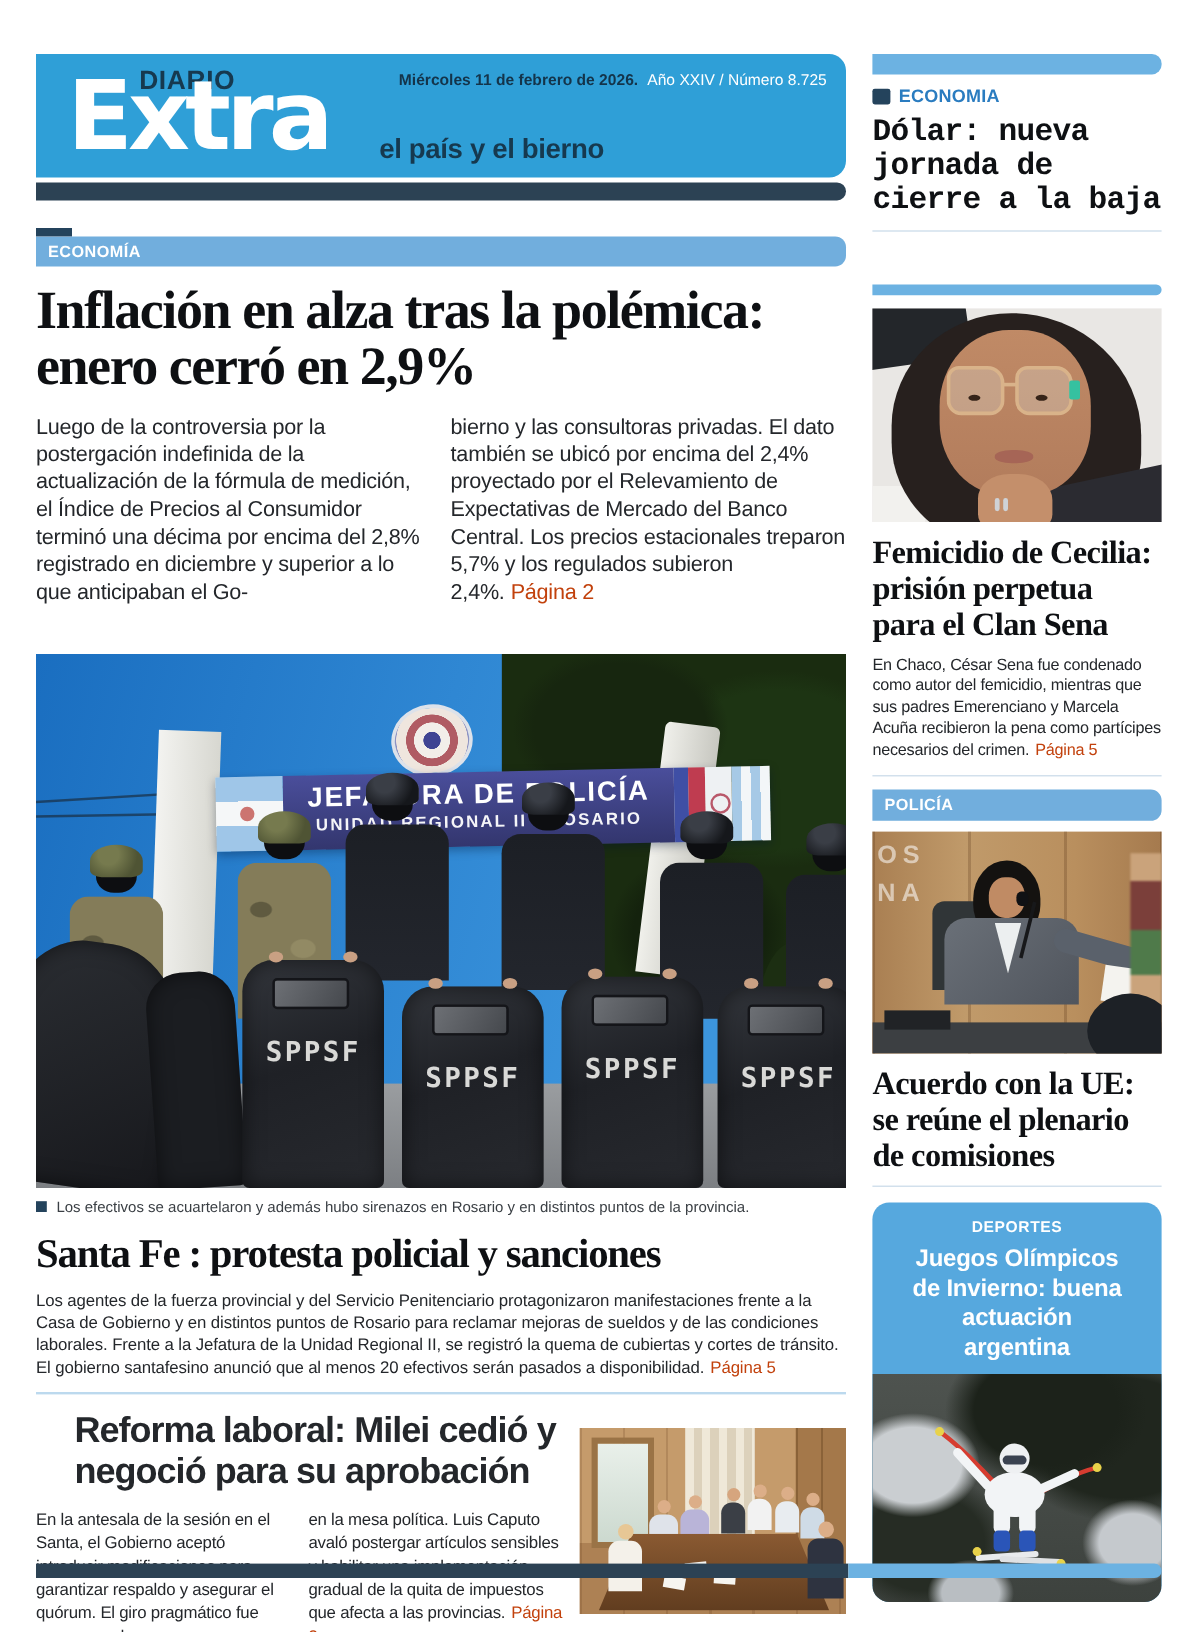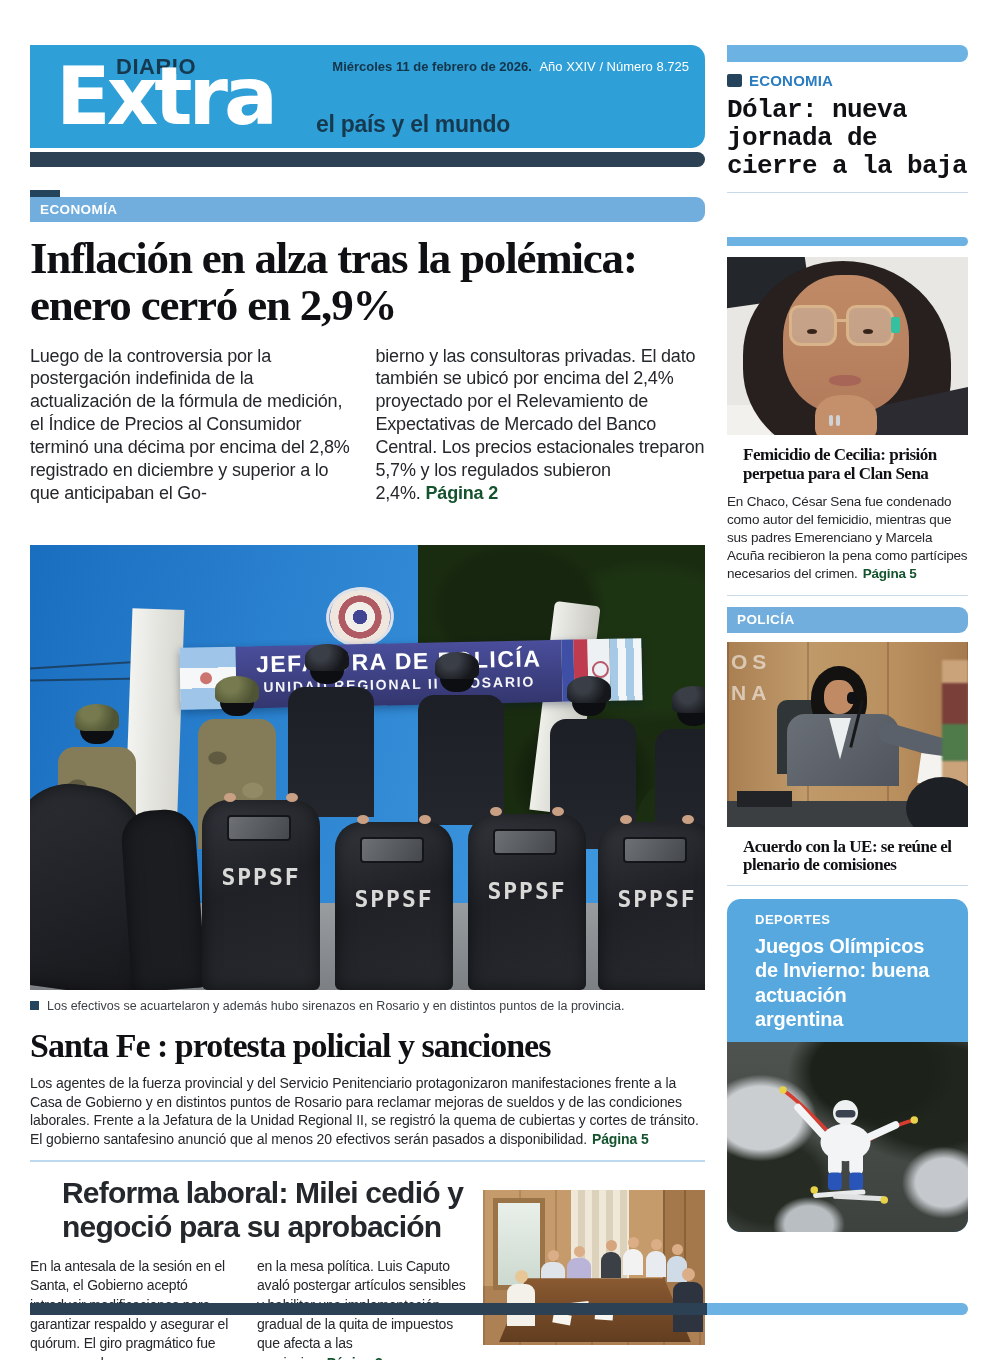--- a/index.html
+++ b/index.html
@@ -22,21 +22,21 @@
   
   .kicker-bar { margin-top:30px; position:relative; height:25px; background:#71aedd; border-radius:0 9px 9px 0; }
   .kicker-bar::before { content:""; position:absolute; left:0; top:-7px; width:30px; height:7px; background:#24435c; }
   .kicker-bar .kt { display:block; padding:5px 0 0 10px; color:#fff; font-size:13.5px; font-weight:bold; letter-spacing:.4px; }
 
   .serif-h { font-family:"Liberation Serif","DejaVu Serif",serif; font-weight:bold; color:#0e1013; }
 
   h1.lead-head { margin-top:13px; font-size:45px; line-height:1.04; letter-spacing:-1.2px; }
   .lead-body { margin-top:16px; display:flex; gap:16px; }
   .lead-col { width:330px; font-size:18px; line-height:1.27; color:#24272b; letter-spacing:-.2px; }
-  a.pg { color:#14532d; font-weight:bold; text-decoration:none; margin-left:5px; cursor:pointer; }
+  a.pg { color:#c2410c; font-weight:normal; text-decoration:none; margin-left:5px; cursor:pointer; }
 
   
   .photo-police { position:relative; margin-top:40px; width:675px; height:445px; overflow:hidden;
     background:linear-gradient(105deg,#1a6ec0 0%,#2f87d3 45%,#3c95dd 75%); }
   .pp-wire { position:absolute; height:2px; background:rgba(25,35,45,.6); }
   .w1 { left:-10px; top:112px; width:360px; transform:rotate(-3.5deg); }
   .w2 { left:-10px; top:132px; width:300px; transform:rotate(-1deg); }
   .pp-trees { position:absolute; left:388px; top:-40px; width:330px; height:340px; background:
       radial-gradient(120px 90px at 30% 30%, #17260f 0 60%, transparent 75%),
       radial-gradient(150px 110px at 70% 40%, #1d3413 0 60%, transparent 75%),
@@ -121,21 +121,21 @@
   .pw8 { left:190px; top:78px; } .pw8 .h { width:13px; height:13px; } .pw8 .b { background:#2e3340; width:30px; height:50px; }
 
   
   .r-topbar { height:17px; background:#6cb2e2; border-radius:0 8px 8px 0; }
   .r-kicker { margin-top:10px; display:flex; align-items:center; gap:7px; }
   .sq-navy { width:15px; height:13px; background:#24435c; border-radius:2px; }
   .r-kicker-text { color:#2a7cc0; font-size:15px; font-weight:bold; letter-spacing:.2px; }
   h2.r-head { margin-top:8px; font-size:26px; line-height:1.07; letter-spacing:-.6px;font-family:Liberation Mono, monospace; }
   .r-rule { margin-top:12px; height:1px; background:#c7d9e8; }
   .r-minibar { margin-top:44px; height:9px; background:#6cb2e2; border-radius:0 5px 5px 0; }
-  h2.r-head3 { margin-top:11px; font-size:17px; line-height:1.1; letter-spacing:-.5px;margin-left:16px; }
+  h2.r-head3 { margin-top:11px; font-size:27px; line-height:1.1; letter-spacing:-.5px; }
   .r-body { margin-top:9px; font-size:13.5px; line-height:1.33; color:#24272b; letter-spacing:-.2px; }
   .politica-bar { margin-top:11px; height:26px; background:#71aedd; border-radius:0 9px 9px 0; color:#fff; font-size:13.5px; font-weight:bold; letter-spacing:.4px; padding:5px 0 0 10px; }
 
   
   .photo-cecilia { position:relative; margin-top:11px; width:241px; height:178px; overflow:hidden; background:#e9e7e4; }
   .cc-tv { position:absolute; left:-10px; top:-8px; width:90px; height:54px; background:#23262a; transform:rotate(-8deg); border-radius:4px; }
   .cc-shelf { position:absolute; left:0; top:148px; width:44px; height:30px; background:#f2f1ee; }
   .cc-hair { position:absolute; left:16px; top:4px; width:208px; height:196px; background:#27201e; border-radius:48% 52% 40% 45%; }
   .cc-face { position:absolute; left:56px; top:18px; width:126px; height:138px; background:linear-gradient(180deg,#c08a66,#b27c5c); border-radius:46% 46% 42% 44%; }
   .cc-lens { position:absolute; width:48px; height:41px; border:3px solid #d9b38a; border-radius:10px 14px 12px 12px; background:rgba(225,238,232,.28); }
@@ -165,21 +165,21 @@
   .po-mic { position:absolute; left:128px; top:58px; width:3px; height:48px; background:#17181a; transform:rotate(14deg); }
   .po-michead { position:absolute; left:120px; top:50px; width:10px; height:12px; background:#101114; border-radius:40%; }
   .po-desk { position:absolute; left:0; bottom:0; width:241px; height:26px; background:#3c3f42; }
   .po-laptop { position:absolute; left:10px; bottom:20px; width:55px; height:16px; background:#212326; }
   .po-right { position:absolute; right:0; top:18px; width:26px; height:145px;
     background:linear-gradient(180deg,#caa37b 0 16%,#7b3f3a 16% 44%,#4f7a4a 44% 70%,#caa37b 70%); filter:blur(1px); }
   .po-head2 { position:absolute; right:-10px; bottom:-12px; width:72px; height:62px; background:#1d2126; border-radius:50%; }
 
   
   .dep-card { margin-top:13px; background:#56a8de; border-radius:14px; overflow:hidden; }
-  .dep-pad { padding:13px 28px 10px; }
+  .dep-pad { padding:13px 28px 10px;text-align:center; }
   .dep-kicker { color:#fff; font-size:13px; font-weight:bold; letter-spacing:.5px; }
   .dep-head { margin-top:7px; color:#fff; font-size:20px; font-weight:bold; line-height:1.22; letter-spacing:-.2px; }
   .photo-ski { position:relative; width:241px; height:190px; overflow:hidden;
     background:
       radial-gradient(90px 70px at 14% 40%, #caced1 0 45%, transparent 62%),
       radial-gradient(70px 60px at 90% 74%, #c5c9cd 0 40%, transparent 60%),
       radial-gradient(60px 46px at 34% 96%, #b9bec2 0 40%, transparent 60%),
       radial-gradient(120px 90px at 60% 16%, #1c221a 0 50%, transparent 70%),
       radial-gradient(100px 80px at 18% 74%, #262c24 0 50%, transparent 72%),
       radial-gradient(140px 100px at 86% 28%, #20261e 0 50%, transparent 70%),
@@ -194,21 +194,21 @@
 </head>
 <body>
 
 <div class="page">
 
   <div class="col-main">
 
     <div class="mast">
       <div class="mast-kicker">DIARIO</div>
       <div class="mast-title">Extra</div>
-      <div class="mast-sub">el país y el mundo</div>
+      <div class="mast-sub">el país y el bierno</div>
       <div class="mast-date">
         <span class="db">Miércoles 11 de febrero de 2026.</span>
         <span class="dr">Año XXIV / Número 8.725</span>
       </div>
     </div>
     <div class="navy-bar"></div>
 
     <div class="kicker-bar">
       <span class="kt">ECONOMÍA</span>
     </div>

